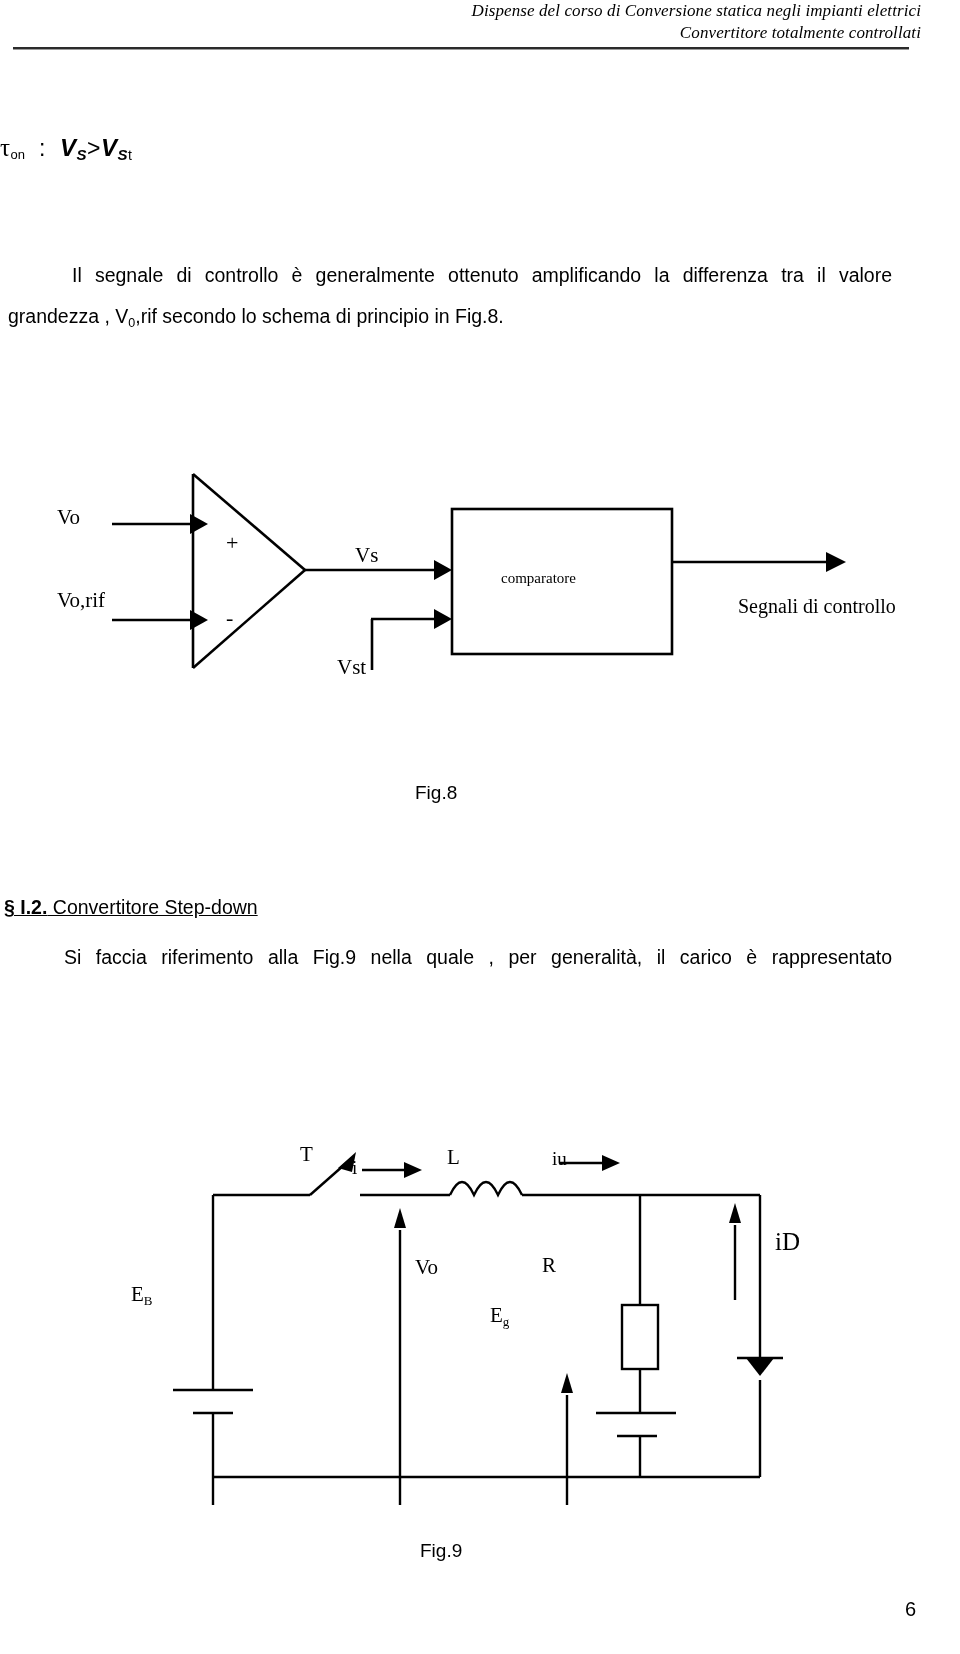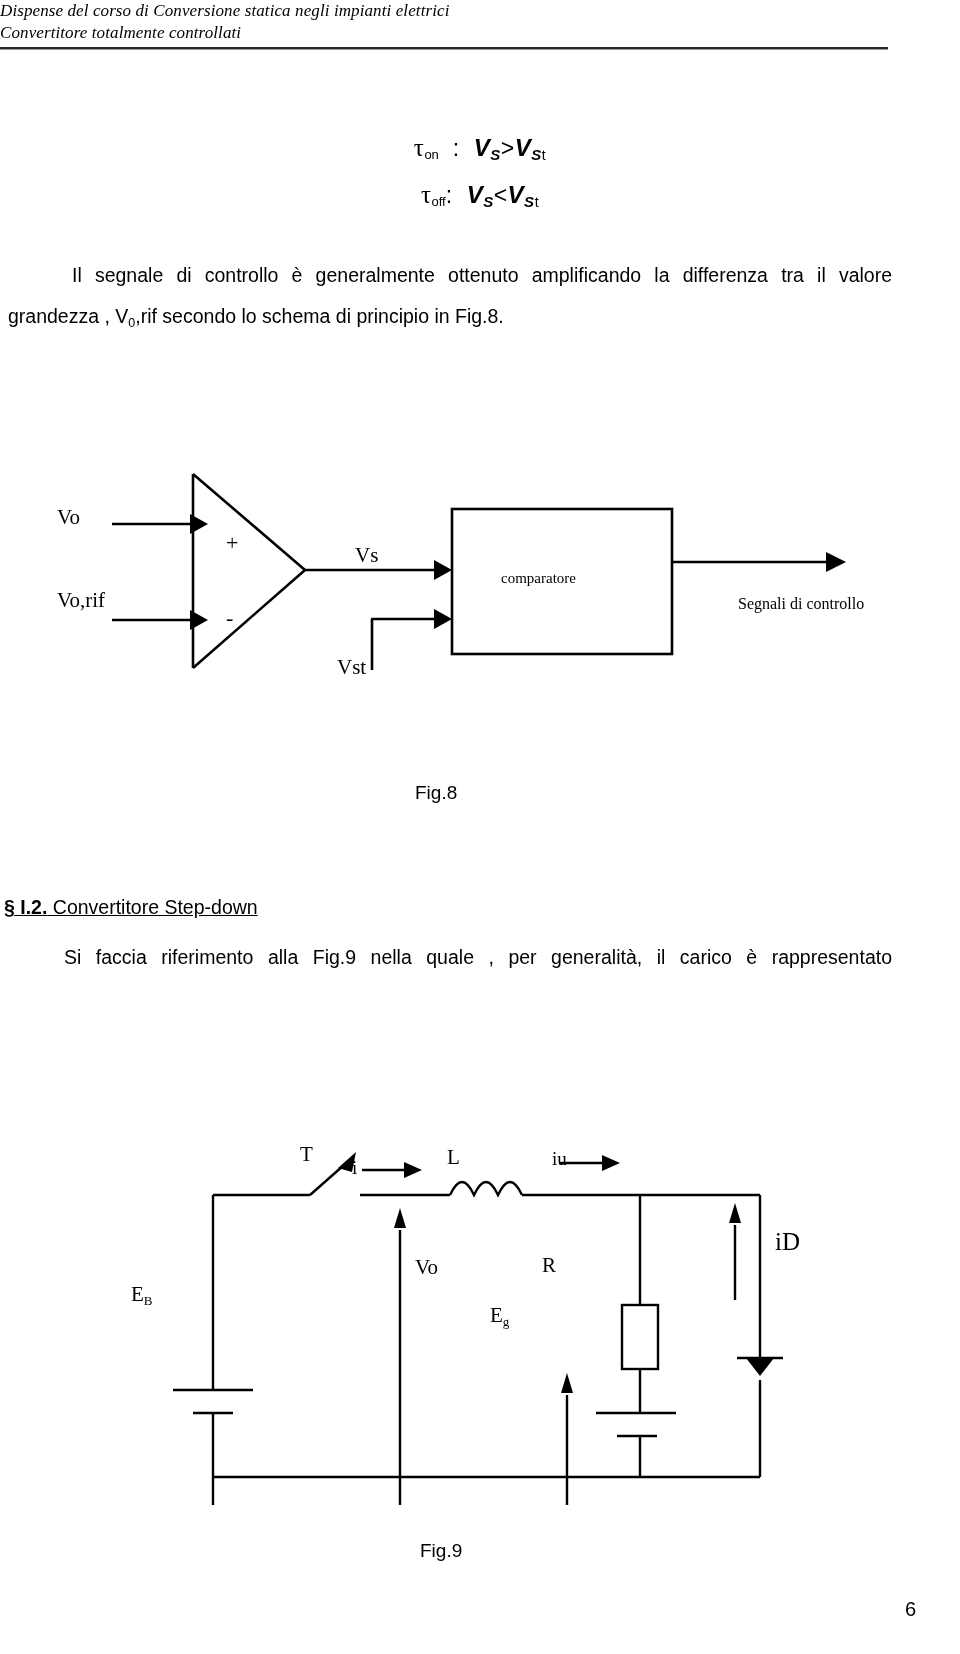--- a/index.html
+++ b/index.html
@@ -15,21 +15,22 @@
     color: #000000;
     overflow: hidden;
   }
 
   
   .page-header {
     position: absolute;
     left: 0;
     top: 0;
     width: 900px;
-    padding-left: 0;
+    padding-left: 21px;
+    text-align: right;
   }
   .page-header .hdr-line {
     font-family: "Liberation Serif", serif;
     font-style: italic;
     font-size: 17px;
     line-height: 22px;
     white-space: nowrap;
     letter-spacing: 0.1px;
   }
   .page-header .hdr-rule {
@@ -40,21 +41,21 @@
     border-top: 2px solid #2b2b2b;
     border-bottom: 1px solid #9a9a9a;
   }
 
   
   .tau-block {
     position: absolute;
     left: 0;
     top: 128px;
     width: 960px;
-    text-align: center;
+    text-align: left;
   }
   .tau-row {
     font-family: "Liberation Sans", sans-serif;
     font-size: 23px;
     line-height: 40px;
     white-space: nowrap;
     letter-spacing: 0.5px;
   }
   .tau-sym {
     font-family: "Liberation Serif", serif;
@@ -113,21 +114,21 @@
     left: 0;
     top: 450px;
     width: 960px;
     height: 260px;
   }
   #lbl-vo       { left: 57px;  top: 505px; }
   #lbl-vorif    { left: 57px;  top: 588px; }
   #lbl-vs       { left: 355px; top: 543px; }
   #lbl-vst      { left: 337px; top: 655px; }
   #lbl-comparatore { left: 501px; top: 570px; font-size: 15px; }
-  #lbl-segnali  { left: 738px; top: 595px; font-size: 16px; }
+  #lbl-segnali  { left: 738px; top: 595px; font-size: 20px; }
   #lbl-plus     { left: 226px; top: 530px; font-size: 22px; }
   #lbl-minus    { left: 226px; top: 605px; font-size: 22px; }
 
   .fig-caption {
     position: absolute;
     font-family: "Liberation Sans", sans-serif;
     font-size: 19px;
   }
   #cap-fig8 { left: 415px; top: 782px; }
   #cap-fig9 { left: 420px; top: 1540px; }
@@ -185,23 +186,20 @@
 
 <div class="page-header">
   <div class="hdr-line">Dispense del corso di Conversione statica negli impianti elettrici</div>
   <div class="hdr-line">Convertitore totalmente controllati</div>
   <div class="hdr-rule"></div>
 </div>
 
 <div class="tau-block">
   <div class="tau-row">
     <span class="tau-sym">τ</span><span class="tau-sub">on</span><span class="tau-gap"></span><span>:</span><span class="tau-gap"></span><span class="vterm"><span>V</span><span class="sub">S</span></span><span>&gt;</span><span class="vterm"><span>V</span><span class="sub">S</span></span><span class="vsub-t">t</span>
-  </div>
-  <div class="tau-row">
-    <span class="tau-sym">τ</span><span class="tau-sub">off</span><span>:</span><span class="tau-gap"></span><span class="vterm"><span>V</span><span class="sub">S</span></span><span>&lt;</span><span class="vterm"><span>V</span><span class="sub">S</span></span><span class="vsub-t">t</span>
   </div>
 </div>
 
 <div class="para" id="para-intro">
   <span class="justify-line l1">Il segnale di controllo è generalmente ottenuto amplificando la differenza tra il valore</span>
   <span class="justify-line last-line"><span>grandezza ,  V</span><span class="sub">0</span><span>,rif  secondo lo schema di principio in Fig.8.</span></span>
 </div>
 
 <div id="fig8-diagram">
   <svg width="960" height="260" viewBox="0 0 960 260">

